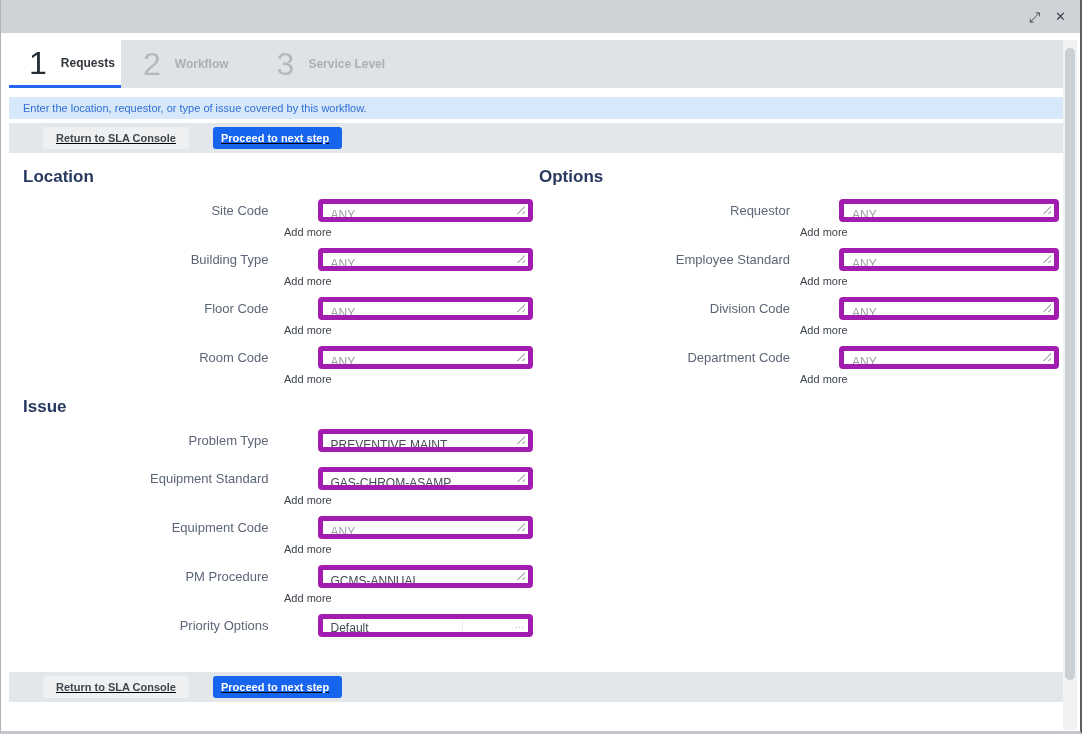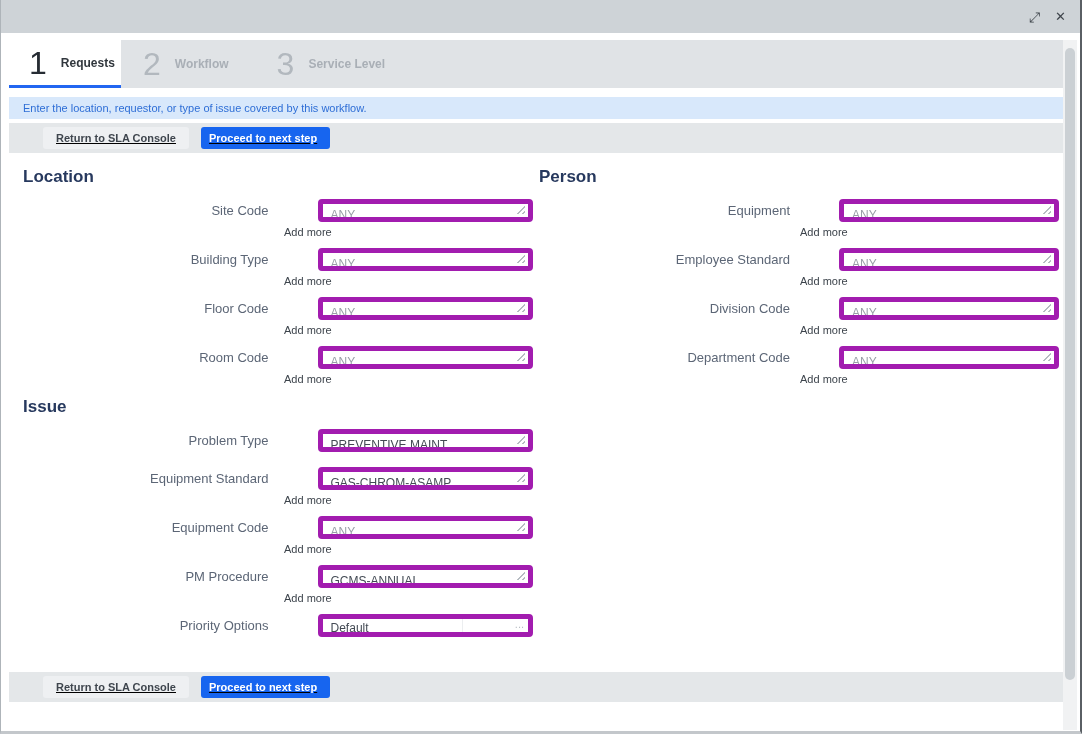--- a/index.html
+++ b/index.html
@@ -30,21 +30,21 @@
   .gap8 { height:9px; }
   .gap4 { height:4px; }
 
   
   .banner { height:22px; background:#d8e8fb; color:#2e6ed6; font-size:11px; line-height:22px; padding-left:14px; }
 
   
   .actionbar { height:30px; background:#e4e7e9; display:flex; align-items:center; padding-left:34px;text-decoration:underline; }
   .btn { font-size:11px; font-weight:bold; border:none; border-radius:3px; padding:5px 13px; cursor:pointer; font-family:inherit; }
   .btn.secondary { background:#eef0f2; color:#3f464e; }
-  .btn.primary { background:#1765ef; color:#ffffff; margin-left:12px;padding-left:8px; }
+  .btn.primary { background:#1765ef; color:#ffffff; margin-left:24px;padding-left:8px; }
 
   
   .form-area { height:519px; overflow:hidden; padding-top:2px; }
   .form-cols { display:flex;justify-content:center; }
   .col-left { width:524px; }
   .col-right { flex:1; }
   h2.section { font-size:17px; font-weight:bold; color:#27395e; margin:12px 0 12px 14px; }
   .col-right h2.section { margin-left:6px; }
 
   .field { display:flex; align-items:flex-start;gap:44px; }
@@ -189,24 +189,24 @@
             <div class="ctrl">
               <div class="box picker">
                 <span class="pval">Default</span>
                 <span class="pellipsis">...</span>
               </div>
             </div>
           </div>
         </div>
 
         <div class="col-right">
-          <h2 class="section">Person</h2>
-
-          <div class="field">
-            <div class="lbl">Equipment</div>
+          <h2 class="section">Options</h2>
+
+          <div class="field">
+            <div class="lbl">Requestor</div>
             <div class="ctrl">
                 <div class="box muted"><span>ANY</span><span class="grip"></span></div>
               </div>
           </div>
           <div class="addmore-row addmore-indent">Add more</div>
 
           <div class="field">
             <div class="lbl">Employee Standard</div>
             <div class="ctrl">
                 <div class="box muted"><span>ANY</span><span class="grip"></span></div>

